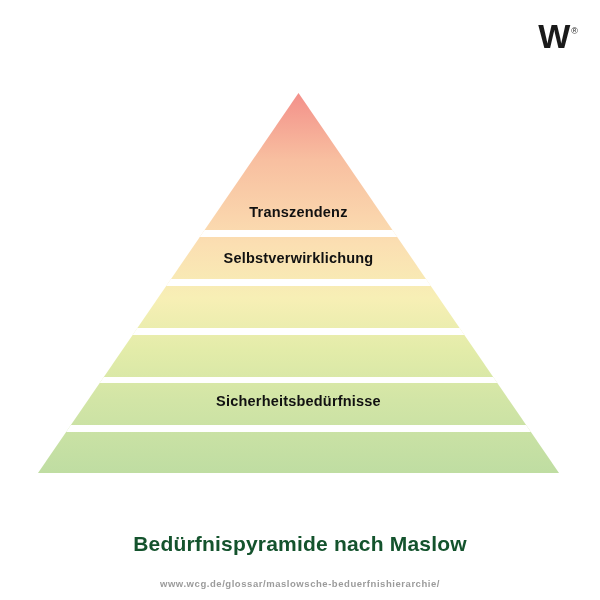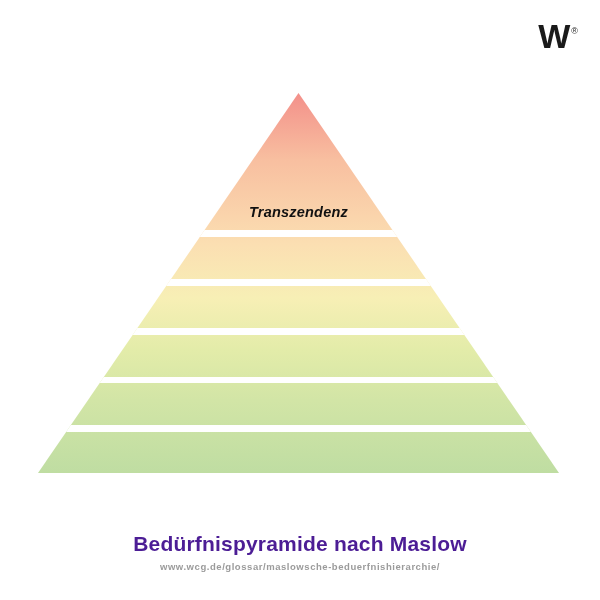--- a/index.html
+++ b/index.html
@@ -33,21 +33,20 @@
     margin-left: 2px;
   }
 
   
   .pyramid-wrap {
     position: absolute;
     left: 38px;
     top: 93px;
     width: 521px;
     height: 380px;
-    font-style: italic;
   }
   .pyramid-gradient {
     position: absolute;
     inset: 0;
     background: linear-gradient(to bottom,
       #f3908a 0%,
       #f8bfa0 17.6%,
       #fbdfb2 40%,
       #f7efb5 54%,
       #e3eca9 67.6%,
@@ -91,25 +90,25 @@
   .caption {
     position: absolute;
     left: 0;
     width: 100%;
     top: 532px;
     text-align: center;
   }
   .caption .title {
     font-size: 21px;
     font-weight: bold;
-    color: #4c1d95;
+    color: #14532d;
     letter-spacing: 0.2px;
   }
   .caption .url {
-    margin-top: 5px;
+    margin-top: 22px;
     font-size: 9.5px;
     font-weight: bold;
     color: #9b9b9b;
     letter-spacing: 0.55px;
   }
 </style>
 </head>
 <body>
 
 <div class="canvas">
@@ -120,20 +119,22 @@
 
   <div class="pyramid-wrap">
     <div class="pyramid-gradient">
       <div class="divider gap1"></div>
       <div class="divider gap2"></div>
       <div class="divider gap3"></div>
       <div class="divider gap4"></div>
       <div class="divider gap5"></div>
     </div>
     <div class="level-label lv1">Transzendenz</div>
+    <div class="level-label lv2">Selbstverwirklichung</div>
+    <div class="level-label lv5">Sicherheitsbedürfnisse</div>
   </div>
 
   <div class="caption">
     <div class="title">Bedürfnispyramide nach Maslow</div>
     <div class="url">www.wcg.de/glossar/maslowsche-beduerfnishierarchie/</div>
   </div>
 
 </div>
 
 </body></html>

